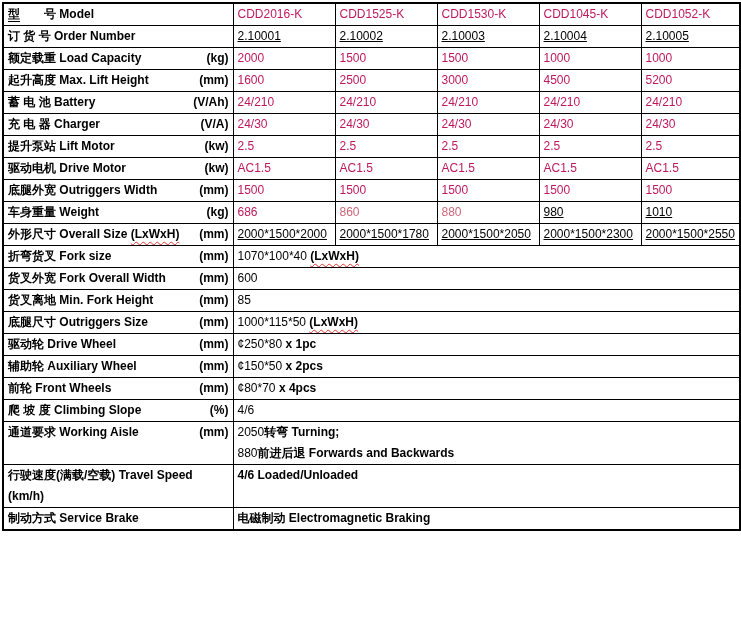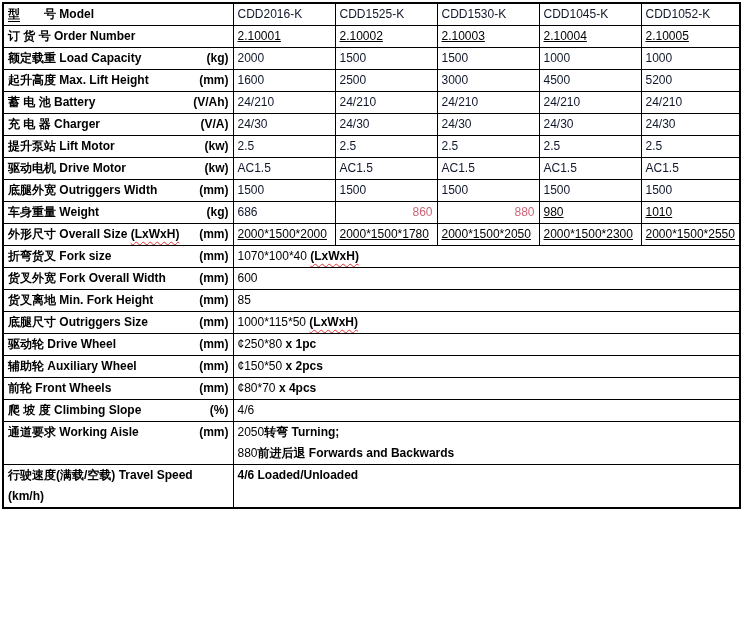--- a/index.html
+++ b/index.html
@@ -8,22 +8,22 @@
   table{border-collapse:collapse;table-layout:fixed;width:737px;border:2px solid #000;font-size:12px;color:#000;}
   td{border:1px solid #000;padding:0 4px;vertical-align:top;line-height:21px;overflow:hidden;}
   td.label{font-weight:bold;}
   .lw{display:flex;justify-content:space-between;align-items:flex-end;}
   .lw .unit{white-space:nowrap;margin-left:4px;}
   td.val{word-break:break-all;}
   .b{font-weight:bold;}
   .u-solid{text-decoration:underline;text-decoration-color:#000;text-underline-offset:3px;}
   .wavy{text-decoration-line:underline;text-decoration-style:wavy;text-decoration-color:#e03434;text-decoration-thickness:1px;text-underline-offset:3px;}
   .zh-gap{display:inline-block;width:24px;}
-  .c-blue{color:#0f172a;}
-  .c-red{color:#cc6677;text-align:right;}
+  .c-blue{color:#be185d;}
+  .c-red{color:#cc6677;}
   .c-black{color:#000;text-decoration:underline;}
 </style>
 </head>
 <body>
 
 <div class="wrap">
   <table>
     <colgroup>
       <col style="width:230px">
       <col style="width:102px">
@@ -251,15 +251,23 @@
               <span><span>通道要求</span> <span>Working Aisle</span></span>
               <span class="unit">(mm)</span>
             </div>
           </td>
           <td colspan="5" class="val"><span>2050</span><span class="b">转弯 Turning;</span><br><span>880</span><span class="b">前进后退 Forwards and Backwards</span></td>
         </tr>
         <tr>
           <td class="label"><span>行驶速度(满载/空载) Travel Speed </span><br><span>(km/h)</span></td>
           <td colspan="5" class="val"><span class="b">4/6 Loaded/Unloaded</span></td>
         </tr>
+        <tr>
+          <td class="label">
+            <div class="lw">
+              <span><span>制动方式</span> <span>Service Brake</span></span>
+            </div>
+          </td>
+          <td colspan="5" class="val"><span class="b">电磁制动 Electromagnetic Braking</span></td>
+        </tr>
       </tbody>
   </table>
 </div>
 
 </body></html>

